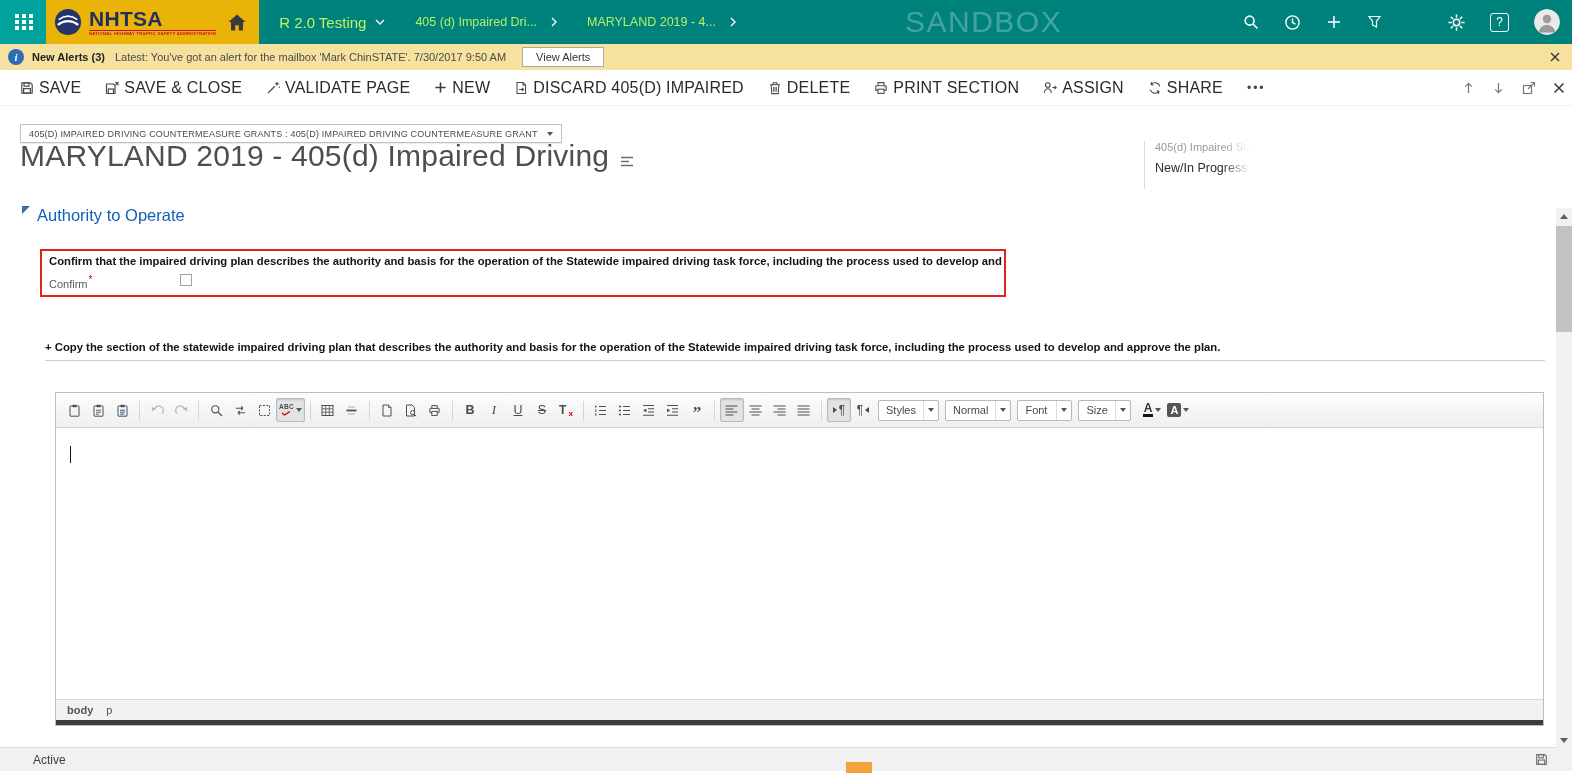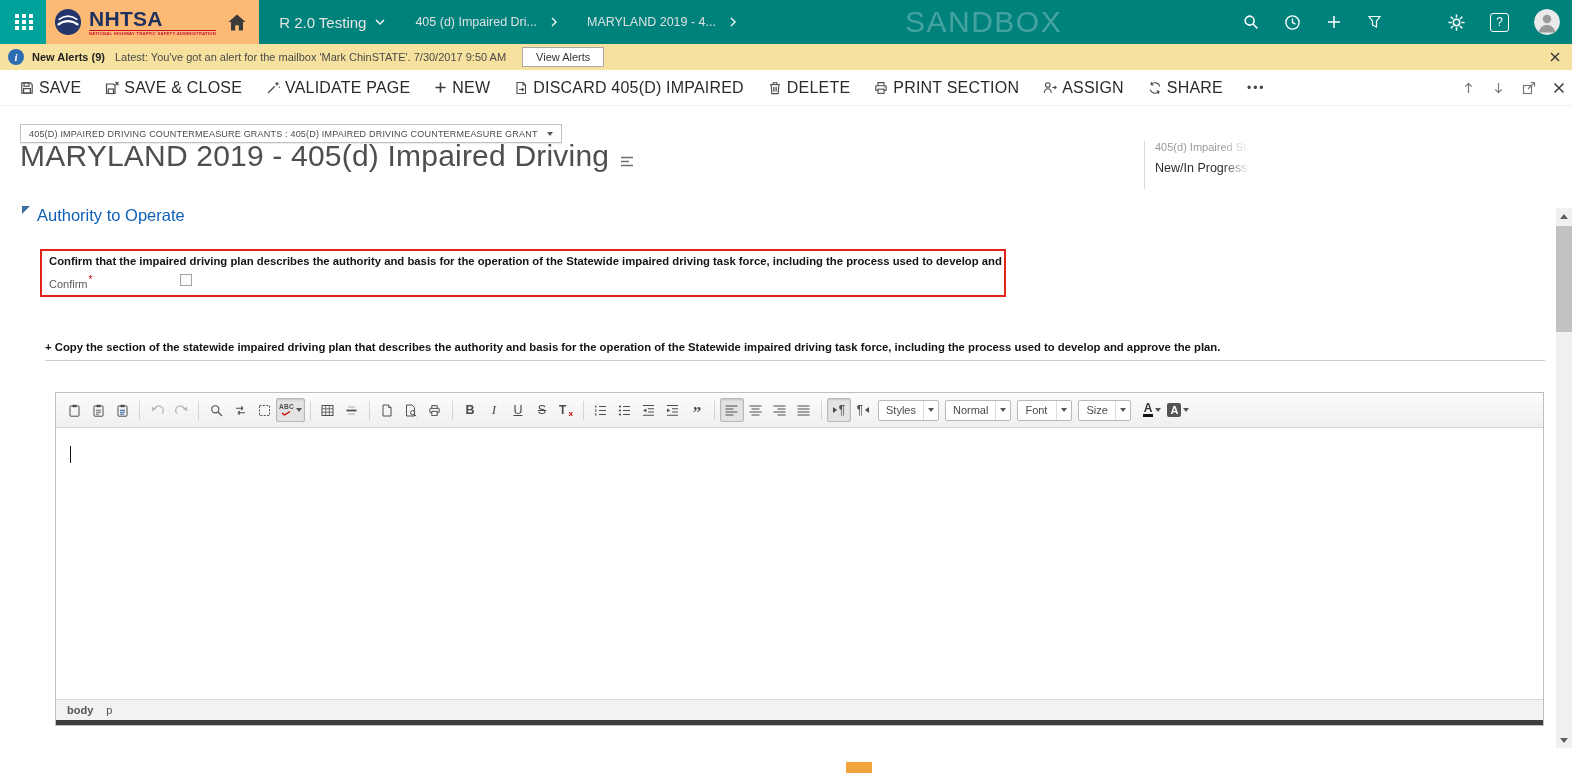--- a/index.html
+++ b/index.html
@@ -6,25 +6,25 @@
   html,body{background:#fff}
   body{font-family:"Liberation Sans",sans-serif;-webkit-font-smoothing:antialiased}
   #page{position:relative;width:1572px;height:773px;overflow:hidden;background:#fff}
   svg{display:block}
 
   
   .navbar{position:absolute;top:0;left:0;width:100%;height:44px;background:#00827C;display:flex;align-items:center;z-index:30}
   .waffle{width:46px;height:44px;background:#00A39B;cursor:pointer;position:relative;flex:0 0 auto}
   .waffle .dots{position:absolute;left:15px;top:14px;width:4px;height:4px;background:#fff;
     box-shadow:7px 0 0 #fff,14px 0 0 #fff,0 6px 0 #fff,7px 6px 0 #fff,14px 6px 0 #fff,0 12px 0 #fff,7px 12px 0 #fff,14px 12px 0 #fff}
-  .logo-box{height:44px;background:#fdba74;display:flex;align-items:center;padding:0 12px 0 8px;gap:7px;flex:0 0 auto}
+  .logo-box{height:44px;background:#eab308;display:flex;align-items:center;padding:0 12px 0 8px;gap:7px;flex:0 0 auto}
   .brand-text{display:flex;flex-direction:column;line-height:1}
   .brand-name{font-size:21px;font-weight:800;color:#1F2F5E;letter-spacing:.3px}
   .brand-tag{font-size:4.2px;font-weight:bold;color:#C8102E;border-top:1.5px solid #C8102E;padding-top:1px;margin-top:1px;letter-spacing:.25px;white-space:nowrap}
-  .nav-item{display:flex;align-items:center;color:#e5e5e5;cursor:pointer;white-space:nowrap}
+  .nav-item{display:flex;align-items:center;color:#bef264;cursor:pointer;white-space:nowrap}
   .app-name{margin-left:20px;font-size:15px;gap:9px}
   .crumb{margin-left:30px;font-size:12.5px;gap:14px;opacity:.96}
   .watermark{position:absolute;left:905px;top:5px;font-size:30px;letter-spacing:1.5px;color:rgba(255,255,255,.27);pointer-events:none}
   .nav-right{margin-left:auto;display:flex;align-items:center;gap:25px;padding-right:12px}
   .nav-ic{cursor:pointer;display:flex;align-items:center;justify-content:center}
   .nav-spacer{width:16px}
   .help-box{width:19px;height:19px;border:1.4px solid #fff;border-radius:3px;color:#fff;font-size:12px;display:flex;align-items:center;justify-content:center}
   .avatar{width:26px;height:26px;border-radius:50%;overflow:hidden;cursor:pointer}
 
   
@@ -208,21 +208,21 @@
             <circle cx="13" cy="13" r="13" fill="#E9E9E9"></circle>
             <circle cx="13" cy="10" r="4.2" fill="#9A9A9A"></circle>
             <path d="M4.5 23.5 C6 17.5 10 16 13 16 C16 16 20 17.5 21.5 23.5 Z" fill="#9A9A9A"></path>
           </svg>
       </span>
     </div>
   </header>
 
   <div class="alertbar">
     <span class="info-badge">i</span>
-    <span class="alert-bold">New Alerts (9)</span>
+    <span class="alert-bold">New Alerts (3)</span>
     <span class="alert-msg">Latest: You've got an alert for the mailbox 'Mark ChinSTATE'. 7/30/2017 9:50 AM</span>
     <button class="view-alerts">View Alerts</button>
     <span class="alert-close">
       <svg width="10" height="10" viewBox="0 0 10 10">
           <path d="M1 1 L9 9 M9 1 L1 9" stroke="#333" stroke-width="1.4"></path>
         </svg>
     </span>
   </div>
 
   <div class="cmdbar">
@@ -581,20 +581,30 @@
     <div class="econtent">
       <span class="ecursor"></span>
     </div>
     <div class="epath">
       <span class="pb">body</span>
       <span class="pp">p</span>
     </div>
     <div class="edark"></div>
   </div>
 
+  <div class="statusbar">
+    <span class="active-lbl">Active</span>
+    <span class="foot-ic">
+      <svg width="13" height="13" viewBox="0 0 14 14" fill="none" stroke="#6E6E6E" stroke-width="1.2">
+          <path d="M1.8 1.8 H10.4 L12.2 3.6 V12.2 H1.8 Z"></path>
+          <rect x="4" y="1.8" width="5" height="3.4"></rect>
+          <rect x="3.6" y="7.6" width="6.8" height="4.6"></rect>
+        </svg>
+    </span>
+  </div>
 
   <div class="orange-blob"></div>
 
   <div class="vscroll">
     <span class="sb-arrow sb-up">
         <span class="tri-up"></span>
       </span>
     <span class="sb-thumb"></span>
     <span class="sb-arrow sb-down">
         <span class="tri-down"></span>

